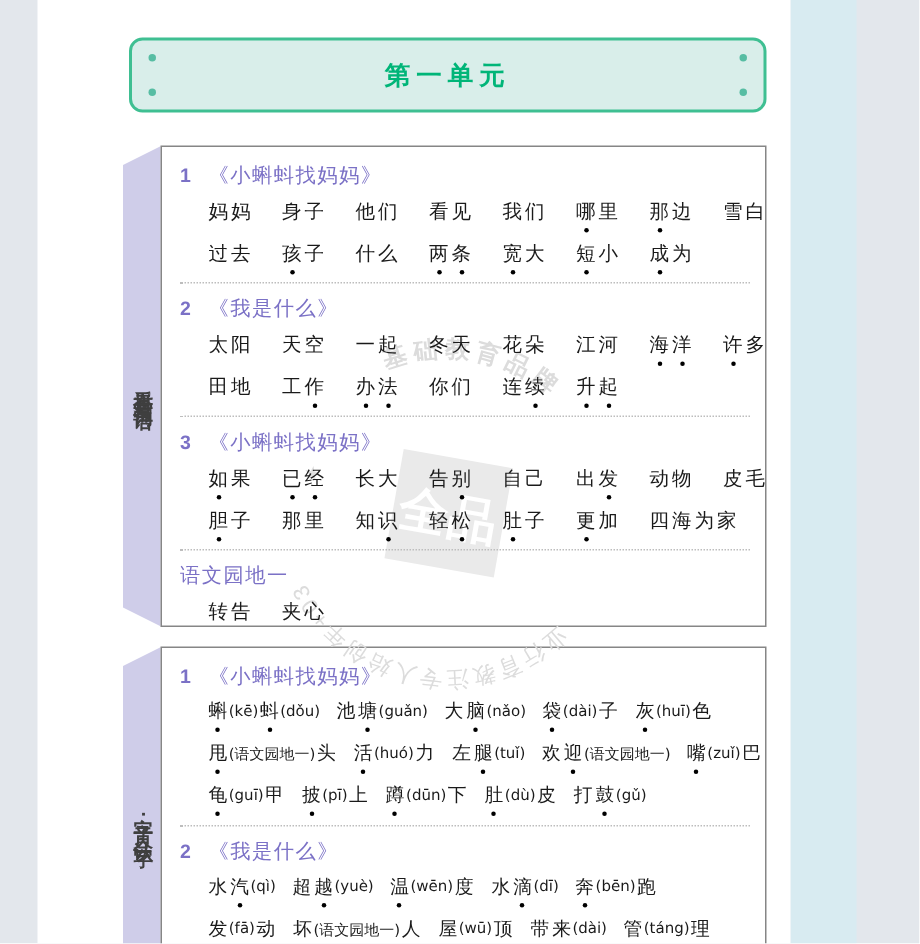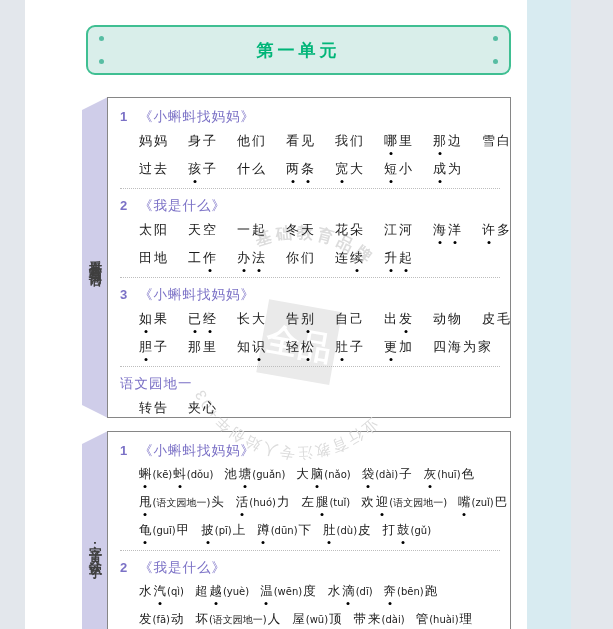--- a/index.html
+++ b/index.html
@@ -436,21 +436,21 @@
               <span class="py">(wū)</span>
               <span class="ch">顶</span>
             </span>
             <span class="word">
               <span class="ch dotted">带</span>
               <span class="ch">来</span>
               <span class="py">(dài)</span>
             </span>
             <span class="word">
               <span class="ch dotted">管</span>
-              <span class="py">(huài)</span>
+              <span class="py">(táng)</span>
               <span class="ch">理</span>
             </span>
           </div>
         </div>
     </div>
 
     <div class="watermark">
       <svg width="270" height="270" viewBox="0 0 270 270" xmlns="http://www.w3.org/2000/svg">
         <defs>
           <path id="arcTop" d="M 30 135 A 105 105 0 0 1 240 135"></path>

